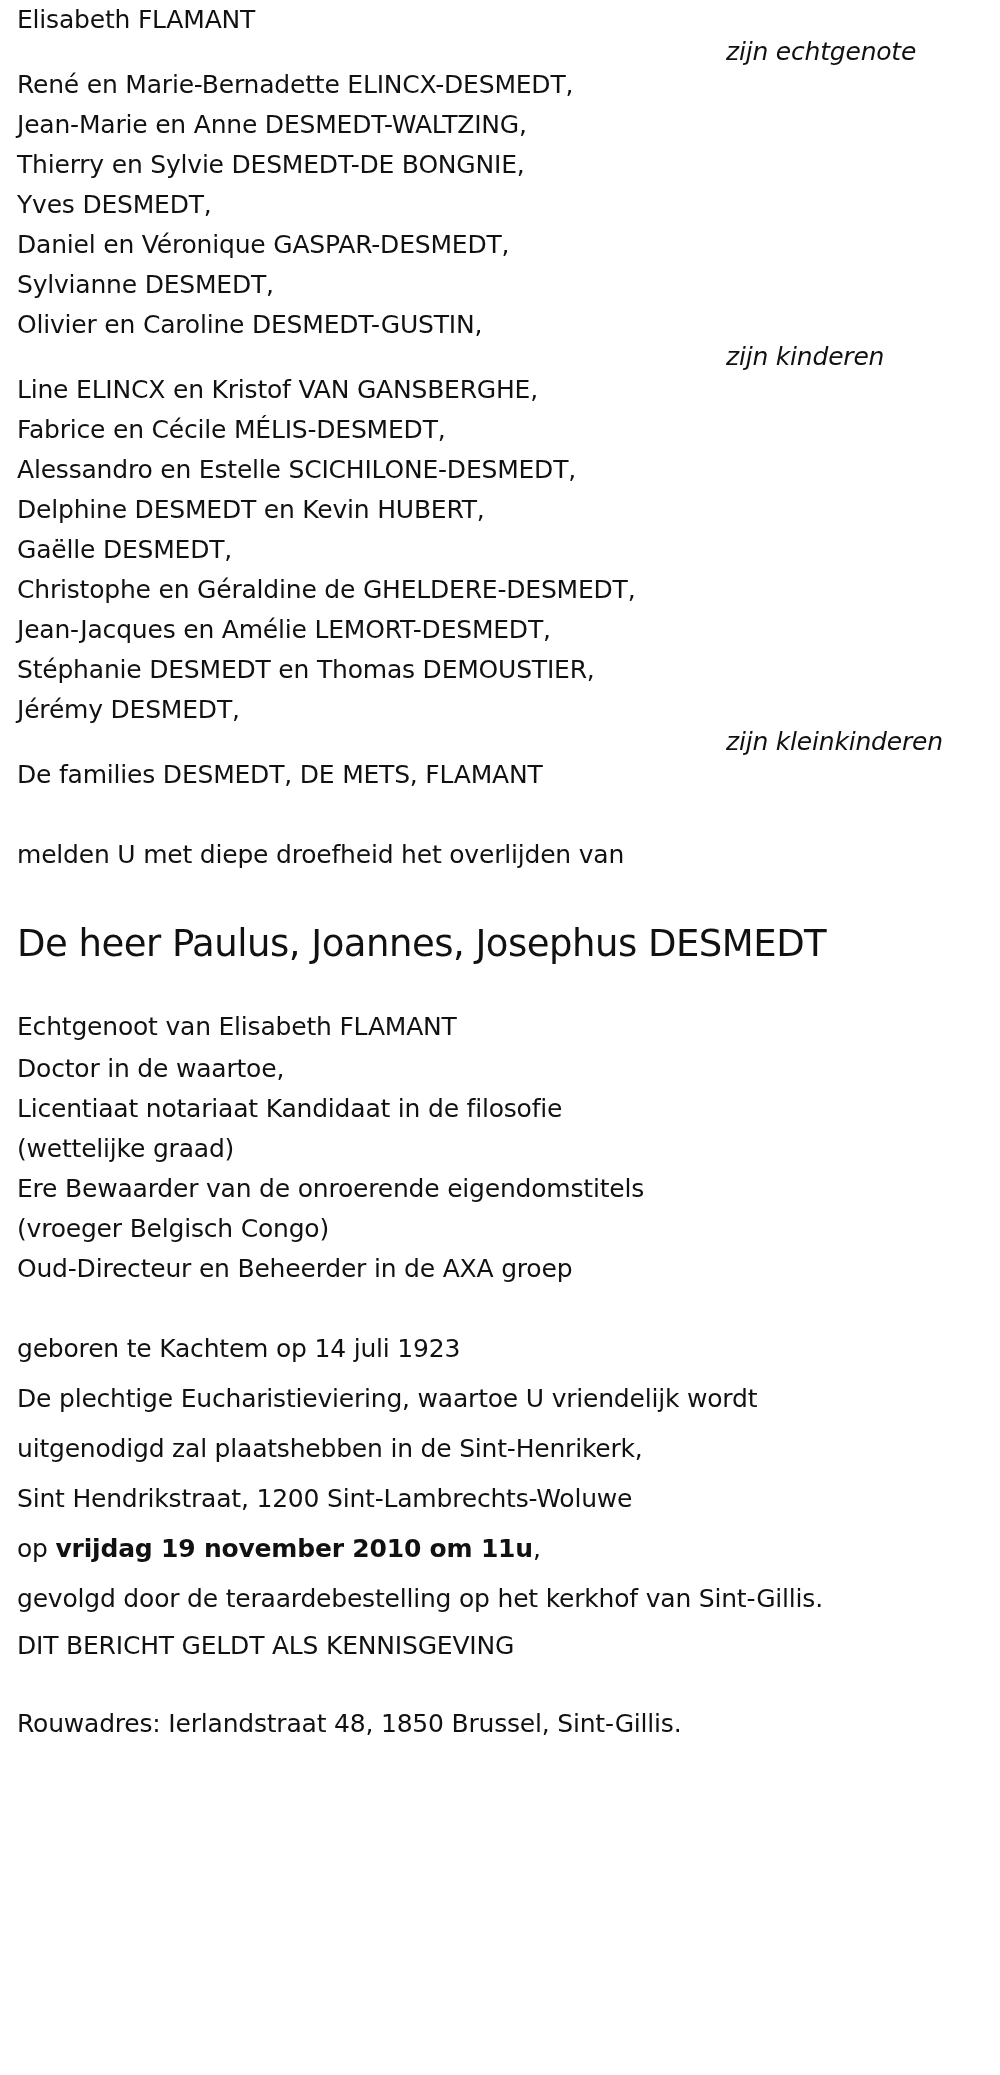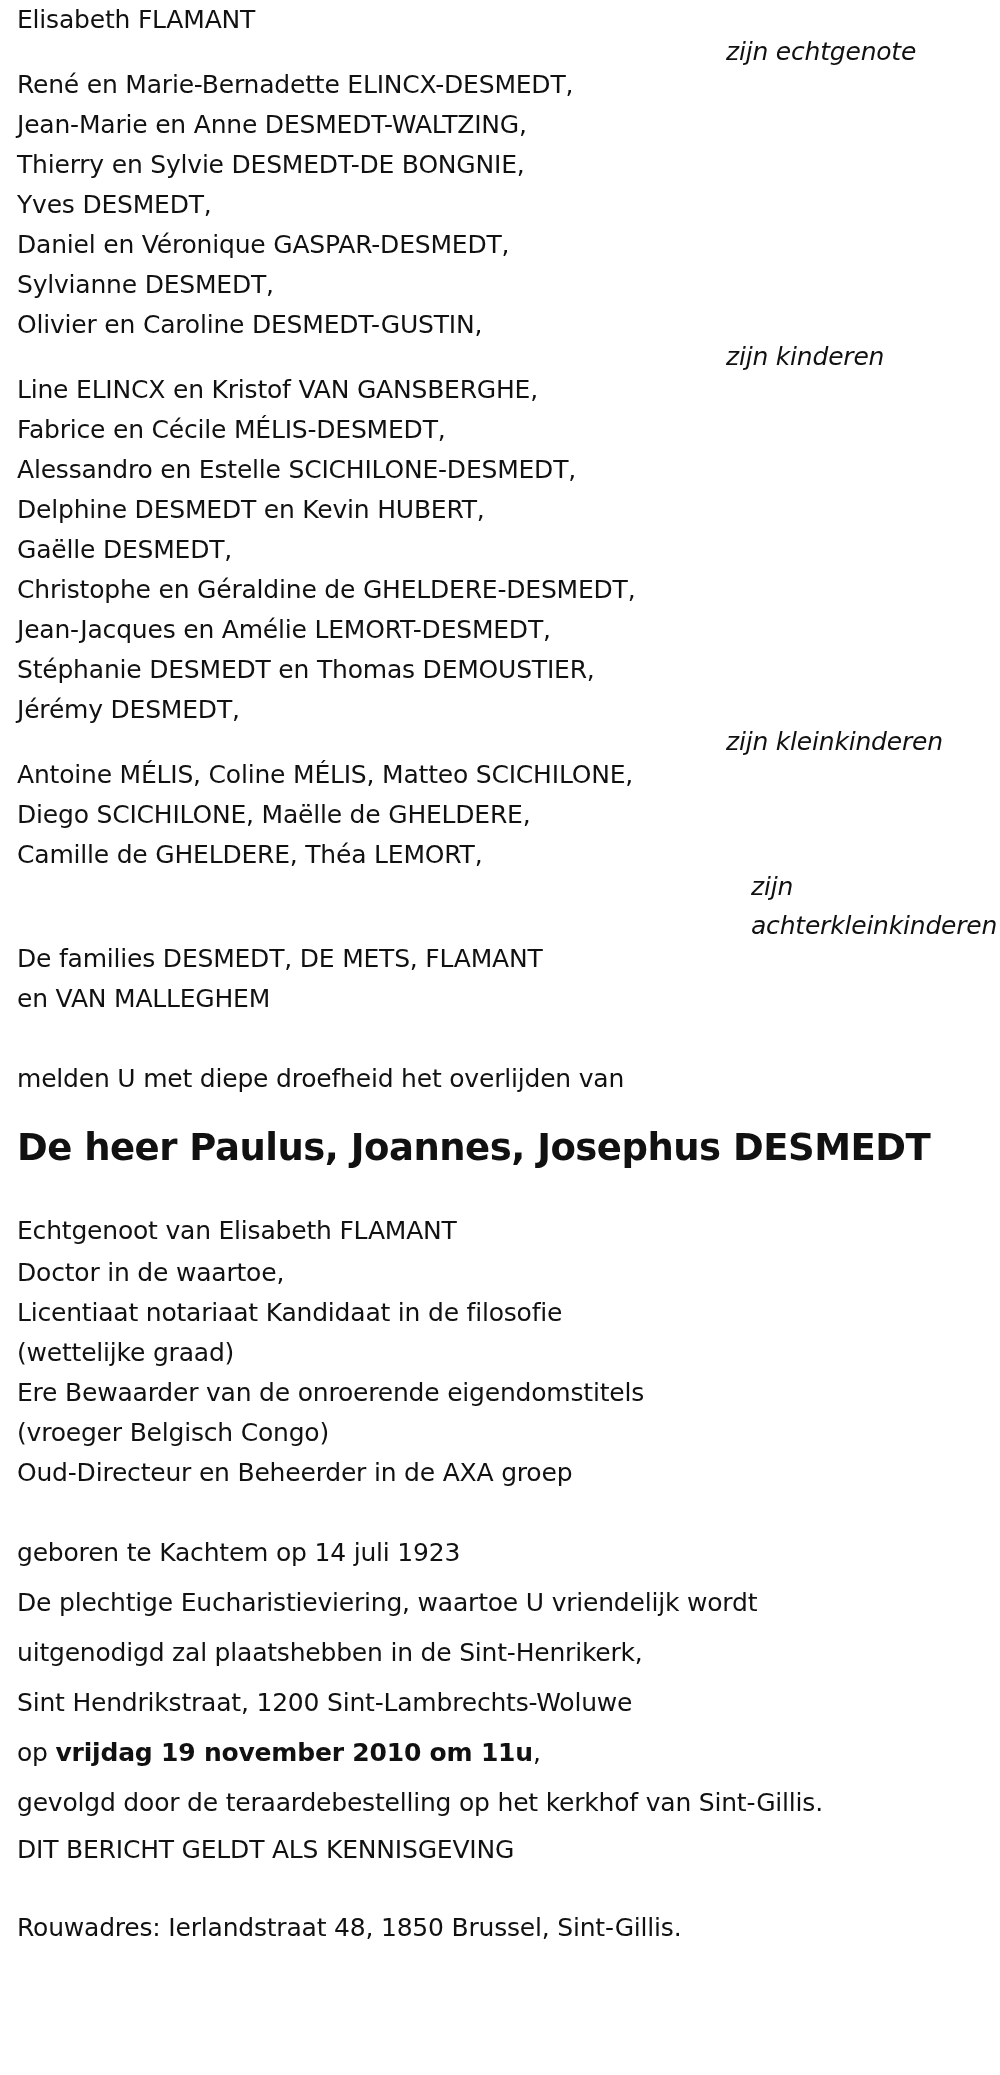--- a/index.html
+++ b/index.html
@@ -32,25 +32,25 @@
       font-style: italic;
       line-height: 39px;
       margin-top: -8px;
       margin-bottom: -6px;
       margin-left: auto;
       width: 270px;
       letter-spacing: -0.2px;
     }
     .gap40 { height: 40px; }
     .heading {
-      font-weight: bold;
+      font-weight: normal;
       font-size: 37px;
       line-height: 50px;
       height: 50px;
-      margin-top: 24px;
+      margin-top: 44px;
       letter-spacing: -0.5px;
       white-space: nowrap;
     }
     .echt {
       margin-top: 38px;
       margin-bottom: 2px;
     }
     .wide {
       height: 50px;
       line-height: 50px;
@@ -86,30 +86,23 @@
     <div class="line">Alessandro en Estelle SCICHILONE-DESMEDT,</div>
     <div class="line">Delphine DESMEDT en Kevin HUBERT,</div>
     <div class="line">Gaëlle DESMEDT,</div>
     <div class="line">Christophe en Géraldine de GHELDERE-DESMEDT,</div>
     <div class="line">Jean-Jacques en Amélie LEMORT-DESMEDT,</div>
     <div class="line">Stéphanie DESMEDT en Thomas DEMOUSTIER,</div>
     <div class="line">Jérémy DESMEDT,</div>
     <div class="label">zijn kleinkinderen</div>
   </section>
 
-  <section>
-    <div class="line">Antoine MÉLIS, Coline MÉLIS, Matteo SCICHILONE,</div>
-    <div class="line">Diego SCICHILONE, Maëlle de GHELDERE,</div>
-    <div class="line">Camille de GHELDERE, Théa LEMORT,</div>
-    <div class="label" style="width:245px;">zijn achterkleinkinderen</div>
-  </section>
 
   <section style="margin-top:-4px;">
     <div class="line">De families DESMEDT, DE METS, FLAMANT</div>
-    <div class="line">en VAN MALLEGHEM</div>
   </section>
 
   <div class="gap40"></div>
 
   <div class="line">melden U met diepe droefheid het overlijden van</div>
 
   <h1 class="heading" style="margin-bottom:0;">De heer Paulus, Joannes, Josephus DESMEDT</h1>
 
   <section>
     <div class="line echt">Echtgenoot van Elisabeth FLAMANT</div>

